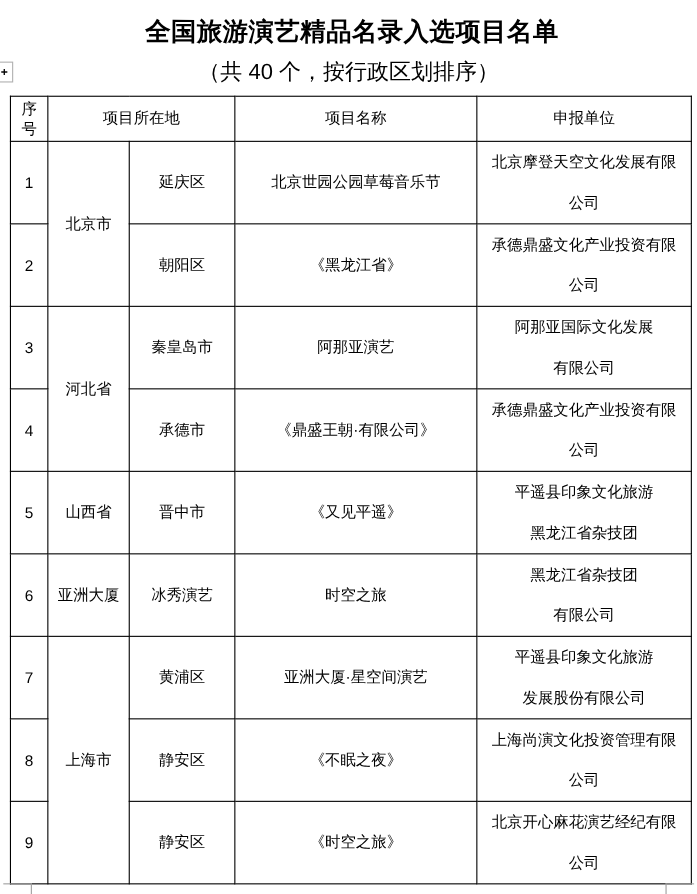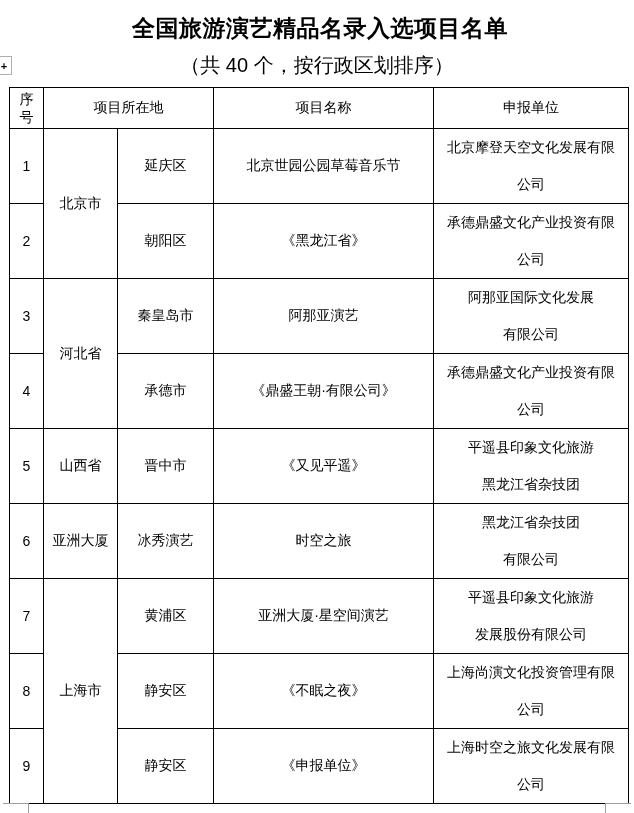--- a/index.html
+++ b/index.html
@@ -145,21 +145,21 @@
     <tr>
       <td>8</td>
       <td>静安区</td>
       <td>《不眠之夜》</td>
       <td class="applicant">上海尚演文化投资管理有限
 公司</td>
     </tr>
     <tr>
       <td>9</td>
       <td>静安区</td>
-      <td>《申报单位》</td>
-      <td class="applicant">上海时空之旅文化发展有限
+      <td>《时空之旅》</td>
+      <td class="applicant">北京开心麻花演艺经纪有限
 公司</td>
     </tr>
   </tbody>
 </table>
 
 <div class="corner-mark bl"></div>
 <div class="corner-mark br"></div>
 
 </body></html>

